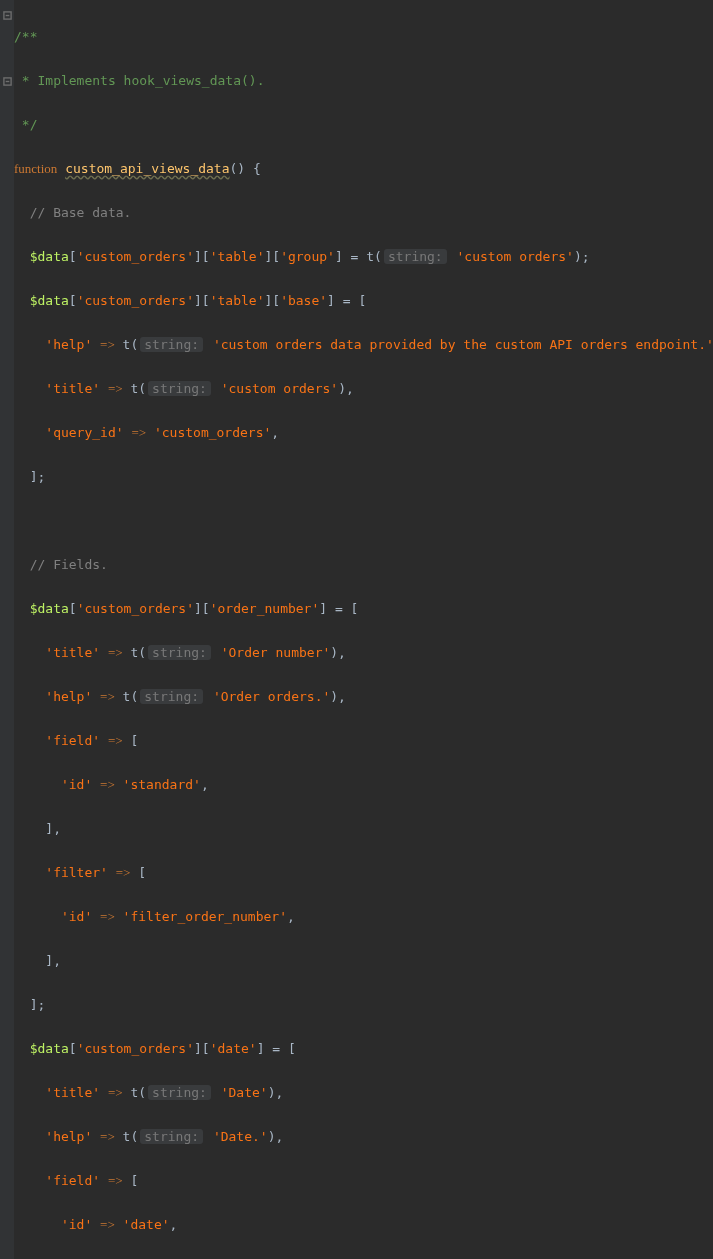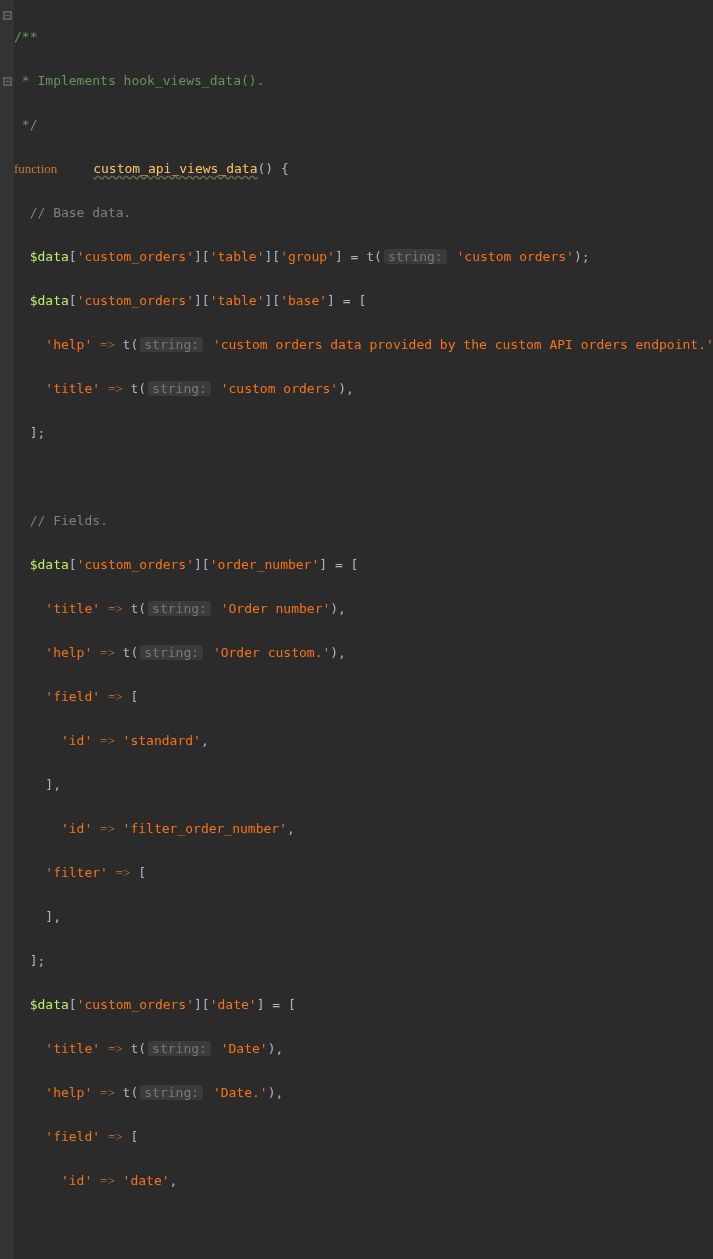--- a/index.html
+++ b/index.html
@@ -8,21 +8,21 @@
   .editor{position:relative;padding:0 0 8px 0;}
   .gutter{position:absolute;left:0;top:0;bottom:0;width:14px;
     background:#313335;}
   .code{margin-left:14px;white-space:pre;padding-top:4px;}
   .ln{height:22px;}
   .c-comment{color:#808080;}
   .c-docitalic{color:#629755;}
   .c-doc{color:#629755;}
   .c-kw{color:#cc7832;font-family:Liberation Serif, serif;}
   .c-fn{color:#ffc66d;}
-  .c-underline{text-decoration:underline wavy #707050;text-underline-offset:2px;margin-left:28px;}
+  .c-underline{text-decoration:underline wavy #707050;text-underline-offset:2px;}
   .c-var{color:#bef264;}
   .c-str{color:#f97316;}
   .c-br{color:#a9b7c6;}
   .c-hint{color:#787878;background:#393b3d;border-radius:3px;
     padding:0 4px;margin:12px 2px;}
   .fold{position:absolute;left:2px;width:10px;height:22px;
     display:flex;align-items:center;justify-content:center;
     color:#6e6e6e;font-size:10px;cursor:pointer;}
   .fold svg{width:9px;height:9px;stroke:#6e6e6e;fill:none;stroke-width:1.5;}
 </style>
@@ -48,31 +48,32 @@
   <div class="code">
 <div class="ln"><span class="c-doc">/**</span></div>
 <div class="ln"><span class="c-docitalic"> * Implements hook_views_data().</span></div>
 <div class="ln"><span class="c-doc"> */</span></div>
 <div class="ln"><span class="c-kw">function</span> <span class="c-fn c-underline">custom_api_views_data</span><span class="c-br">() {</span></div>
 <div class="ln">  <span class="c-comment">// Base data.</span></div>
 <div class="ln">  <span class="c-var">$data</span><span class="c-br">[</span><span class="c-str">'custom_orders'</span><span class="c-br">][</span><span class="c-str">'table'</span><span class="c-br">][</span><span class="c-str">'group'</span><span class="c-br">] = </span>t(<span class="c-hint">string:</span> <span class="c-str">'custom orders'</span>);</div>
 <div class="ln">  <span class="c-var">$data</span><span class="c-br">[</span><span class="c-str">'custom_orders'</span><span class="c-br">][</span><span class="c-str">'table'</span><span class="c-br">][</span><span class="c-str">'base'</span><span class="c-br">] = [</span></div>
 <div class="ln">    <span class="c-str">'help'</span> <span class="c-kw">=&gt;</span> t(<span class="c-hint">string:</span> <span class="c-str">'custom orders data provided by the custom API orders endpoint.'</span>),</div>
 <div class="ln">    <span class="c-str">'title'</span> <span class="c-kw">=&gt;</span> t(<span class="c-hint">string:</span> <span class="c-str">'custom orders'</span>),</div>
+<div class="ln">    <span class="c-str">'query_id'</span> <span class="c-kw">=&gt;</span> <span class="c-str">'custom_orders'</span>,</div>
 <div class="ln">  <span class="c-br">];</span></div>
 <div class="ln"> </div>
 <div class="ln">  <span class="c-comment">// Fields.</span></div>
 <div class="ln">  <span class="c-var">$data</span><span class="c-br">[</span><span class="c-str">'custom_orders'</span><span class="c-br">][</span><span class="c-str">'order_number'</span><span class="c-br">] = [</span></div>
 <div class="ln">    <span class="c-str">'title'</span> <span class="c-kw">=&gt;</span> t(<span class="c-hint">string:</span> <span class="c-str">'Order number'</span>),</div>
-<div class="ln">    <span class="c-str">'help'</span> <span class="c-kw">=&gt;</span> t(<span class="c-hint">string:</span> <span class="c-str">'Order custom.'</span>),</div>
+<div class="ln">    <span class="c-str">'help'</span> <span class="c-kw">=&gt;</span> t(<span class="c-hint">string:</span> <span class="c-str">'Order orders.'</span>),</div>
 <div class="ln">    <span class="c-str">'field'</span> <span class="c-kw">=&gt;</span> <span class="c-br">[</span></div>
 <div class="ln">      <span class="c-str">'id'</span> <span class="c-kw">=&gt;</span> <span class="c-str">'standard'</span>,</div>
 <div class="ln">    <span class="c-br">],</span></div>
+<div class="ln">    <span class="c-str">'filter'</span> <span class="c-kw">=&gt;</span> <span class="c-br">[</span></div>
 <div class="ln">      <span class="c-str">'id'</span> <span class="c-kw">=&gt;</span> <span class="c-str">'filter_order_number'</span>,</div>
-<div class="ln">    <span class="c-str">'filter'</span> <span class="c-kw">=&gt;</span> <span class="c-br">[</span></div>
 <div class="ln">    <span class="c-br">],</span></div>
 <div class="ln">  <span class="c-br">];</span></div>
 <div class="ln">  <span class="c-var">$data</span><span class="c-br">[</span><span class="c-str">'custom_orders'</span><span class="c-br">][</span><span class="c-str">'date'</span><span class="c-br">] = [</span></div>
 <div class="ln">    <span class="c-str">'title'</span> <span class="c-kw">=&gt;</span> t(<span class="c-hint">string:</span> <span class="c-str">'Date'</span>),</div>
 <div class="ln">    <span class="c-str">'help'</span> <span class="c-kw">=&gt;</span> t(<span class="c-hint">string:</span> <span class="c-str">'Date.'</span>),</div>
 <div class="ln">    <span class="c-str">'field'</span> <span class="c-kw">=&gt;</span> <span class="c-br">[</span></div>
 <div class="ln">      <span class="c-str">'id'</span> <span class="c-kw">=&gt;</span> <span class="c-str">'date'</span>,</div>
 <div class="ln">    </div>
 
 

